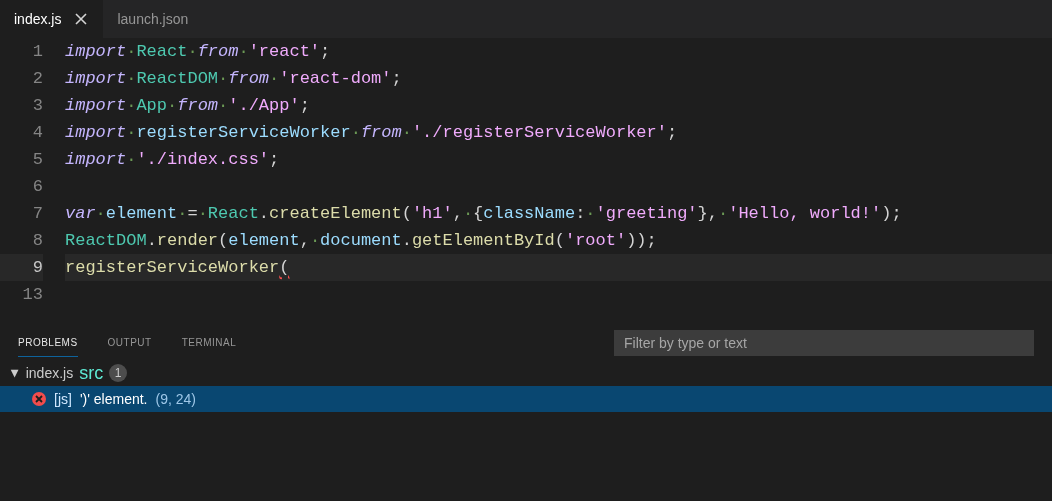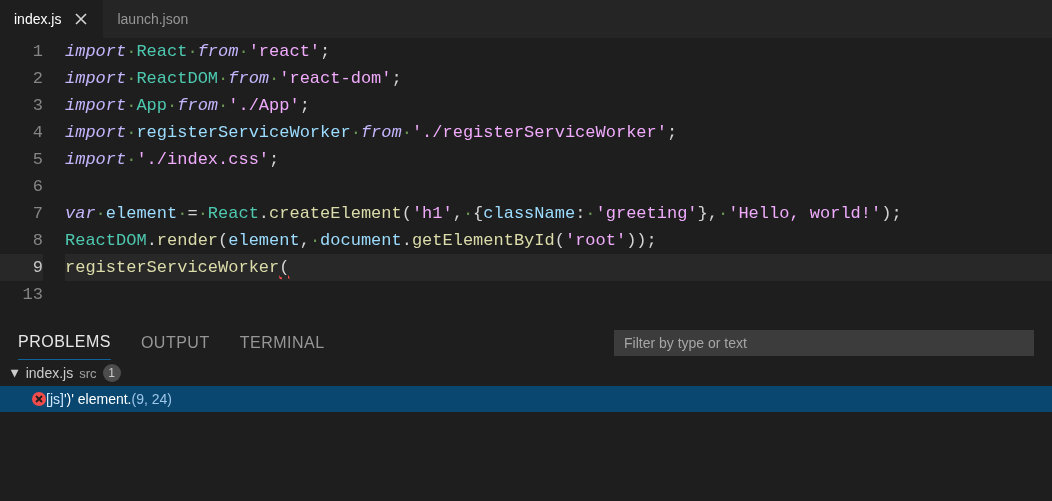--- a/index.html
+++ b/index.html
@@ -18,31 +18,31 @@
 .kw { color:#c4b5fd;font-style:italic; }     
 .id { color:#9cdcfe; }     
 .cls { color:#4ec9b0; }    
 .fn { color:#dcdcaa; }     
 .str { color:#f0abfc; }    
 .pun { color:#d4d4d4; }    
 .dot { color:#6b9955; }    
 .err { text-decoration:underline wavy #f14c4c; }
 
 .panelTabs { display:flex; align-items:center; height:36px; padding:0 18px; background:#1e1e1e; border-top:1px solid #1e1e1e; gap:30px; }
-.panelTab { color:#969696; font-size:16px; letter-spacing:0.5px; padding:8px 0; cursor:pointer; }
+.panelTab { color:#969696; font-size:10px; letter-spacing:0.5px; padding:8px 0; cursor:pointer; }
 .panelTab.active { color:#e7e7e7; border-bottom:1px solid #0e639c; }
 .filterBox { margin-left:auto; width:420px; height:26px; background:#3c3c3c; color:#cccccc; border:none; padding:4px 10px; font-size:14px; outline:none; }
 .filterBox::placeholder { color:#a6a6a6; }
 
 .fileHeader { display:flex; align-items:center; height:26px; padding-left:12px; color:#cccccc; font-size:14px; gap:6px; }
-.fileHeader .src { color:#a3a3a3; font-size:13px; }
+.fileHeader .src { color:#5eead4; font-size:18px; }
 .badge { background:#4d4d4d; color:#cccccc; border-radius:10px; min-width:18px; height:18px; font-size:12px; display:inline-flex; align-items:center; justify-content:center; padding:0 5px; }
 .chev { display:inline-flex; transform:rotate(90deg); font-size:10px; color:#cccccc; }
 
-.problemRow { display:flex; align-items:center; height:26px; background:#094771; color:#ffffff; padding-left:32px; font-size:14px; }
+.problemRow { display:flex; align-items:center; height:26px; background:#094771; color:#ffffff; padding-left:32px; font-size:14px; gap:8px; }
 .problemRow .source { color:#d0e8ff; }
 .problemRow .loc { color:#9ec7e8;text-align:right; }
 .errIcon { width:14px; height:14px; border-radius:50%; background:#f14c4c; display:inline-flex; align-items:center; justify-content:center; color:#1e1e1e; font-size:10px; font-weight:bold; }
 
 svg { display:block; }
 </style>
 </head>
 <body>
 
 <div class="tabs">

